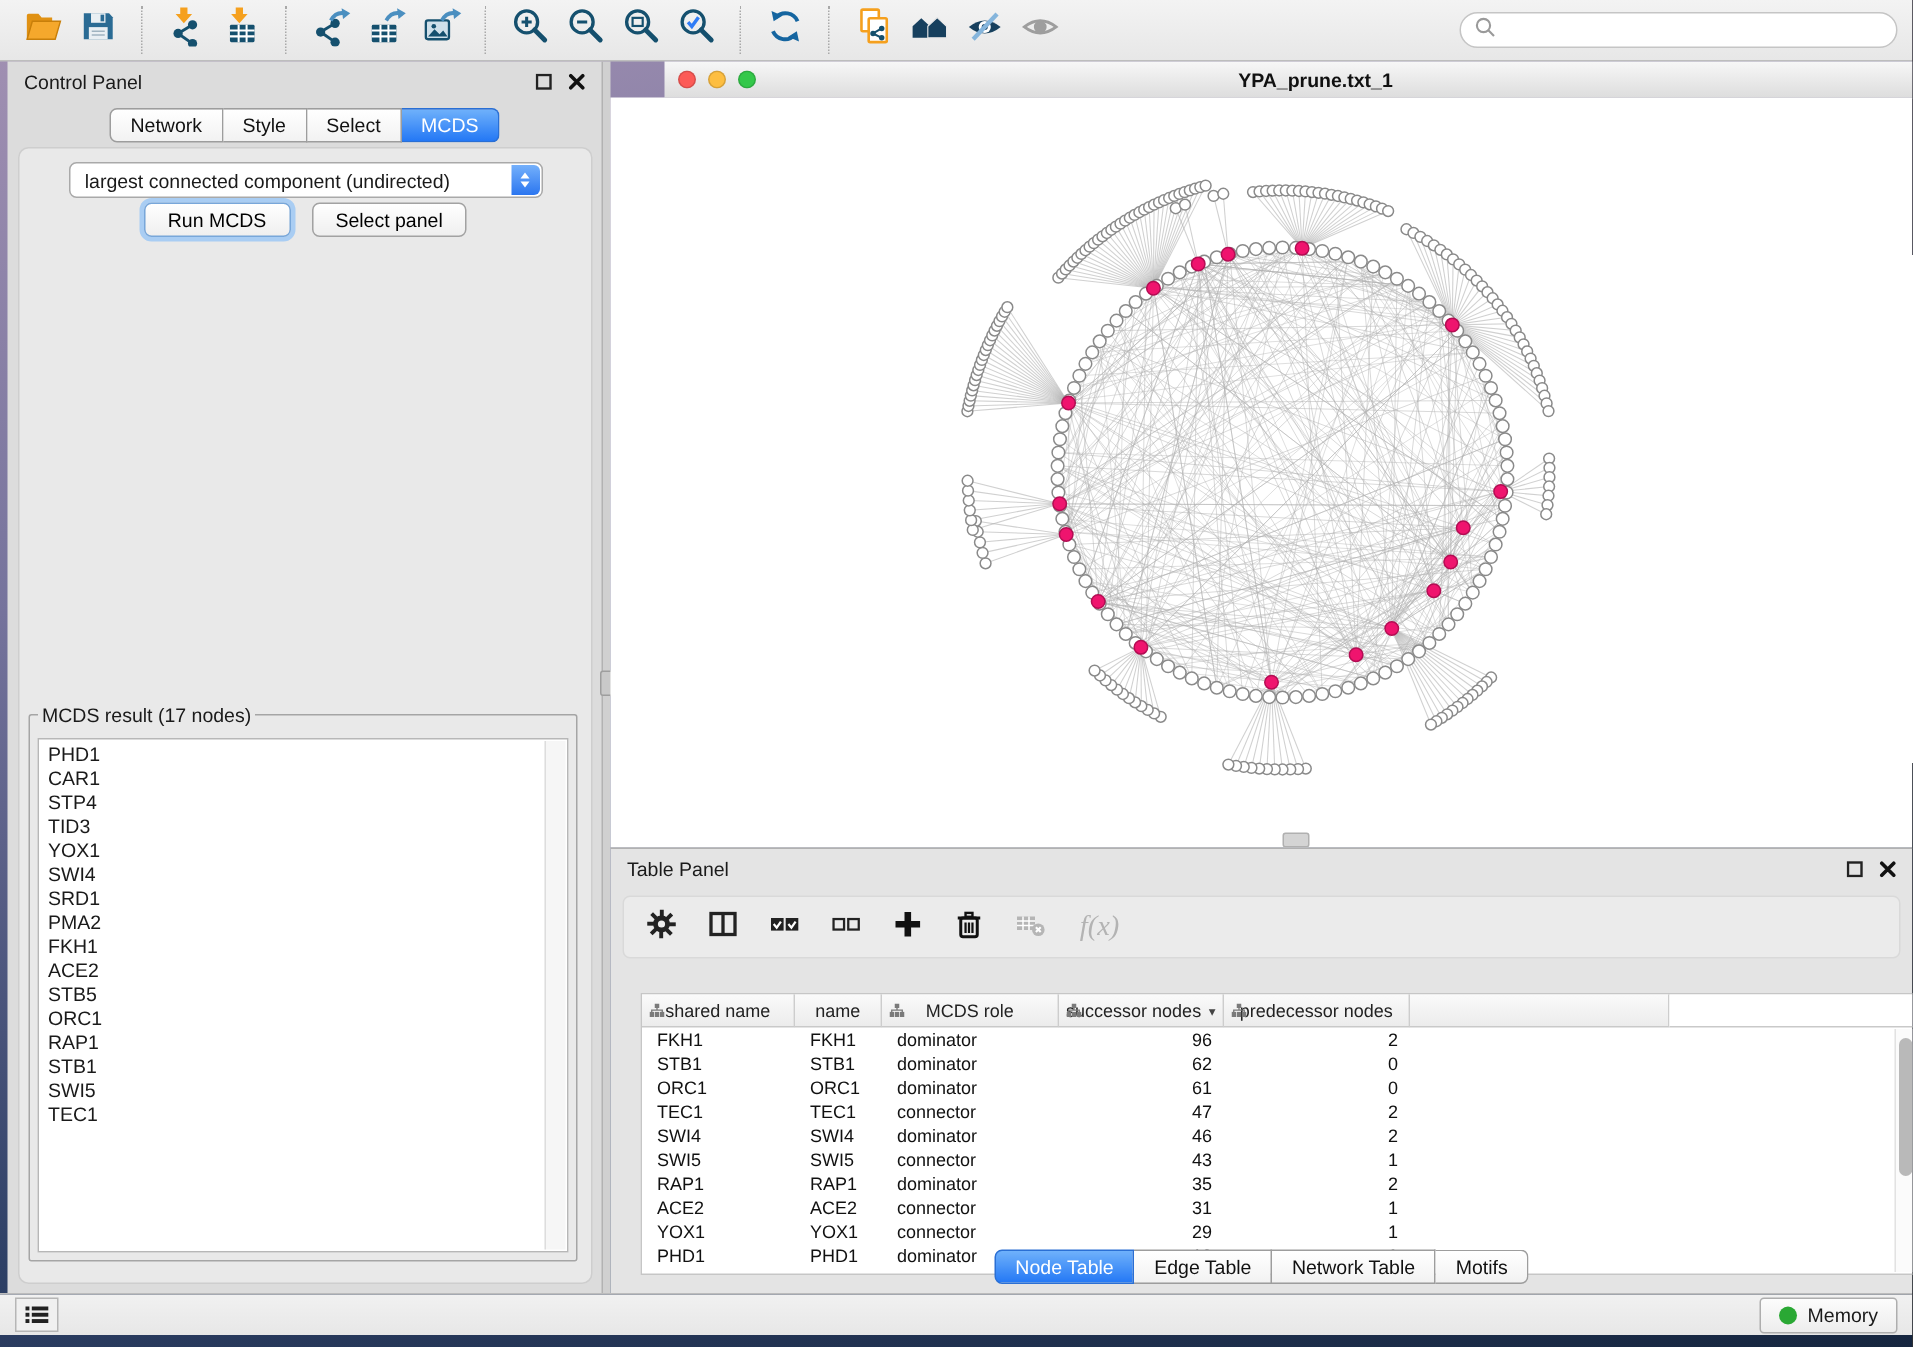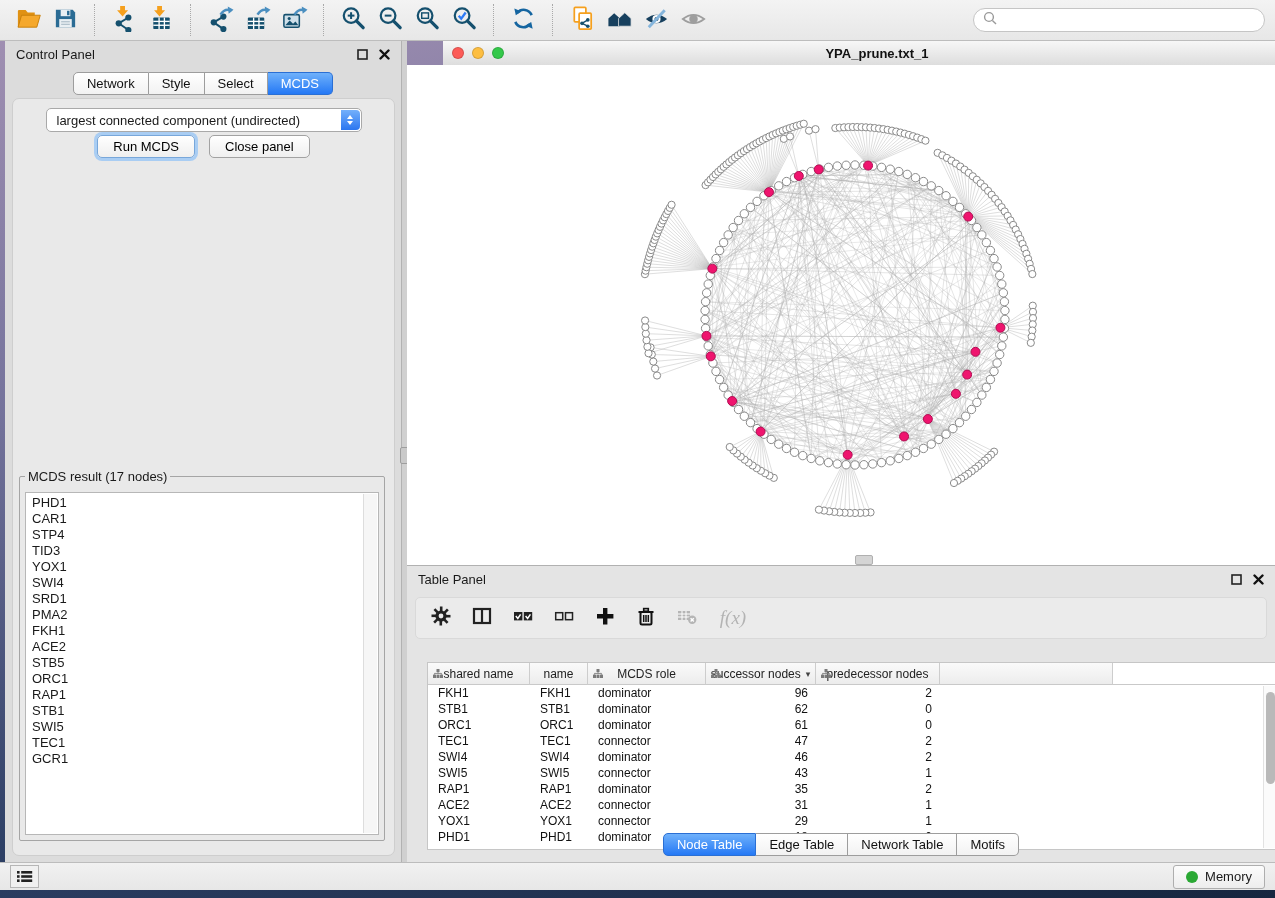--- a/index.html
+++ b/index.html
@@ -298,21 +298,21 @@
     <div id="cp-inner">
       <div id="criterion-select">
         <span>largest connected component (undirected)</span>
         <span class="stepper">
             <span class="tri-up"></span>
             <span class="tri-dn"></span>
           </span>
       </div>
       <div class="btn-row">
         <button class="mac-btn" id="run-btn">Run MCDS</button>
-        <button class="mac-btn" id="closep-btn">Close panel</button>
+        <button class="mac-btn" id="closep-btn">Select panel</button>
       </div>
       <fieldset id="mcds-fieldset">
         <legend>MCDS result (17 nodes)</legend>
         <div id="mcds-listbox">
           <div id="mcds-list">
               <div class="mcds-item">PHD1</div>
               <div class="mcds-item">CAR1</div>
               <div class="mcds-item">STP4</div>
               <div class="mcds-item">TID3</div>
               <div class="mcds-item">YOX1</div>
@@ -320,21 +320,20 @@
               <div class="mcds-item">SRD1</div>
               <div class="mcds-item">PMA2</div>
               <div class="mcds-item">FKH1</div>
               <div class="mcds-item">ACE2</div>
               <div class="mcds-item">STB5</div>
               <div class="mcds-item">ORC1</div>
               <div class="mcds-item">RAP1</div>
               <div class="mcds-item">STB1</div>
               <div class="mcds-item">SWI5</div>
               <div class="mcds-item">TEC1</div>
-              <div class="mcds-item">GCR1</div>
             </div>
           <div class="mcds-scroll"></div>
         </div>
       </fieldset>
     </div>
   </div>
 
   <div id="v-splitter">
       <div id="v-grip"></div>
     </div>

